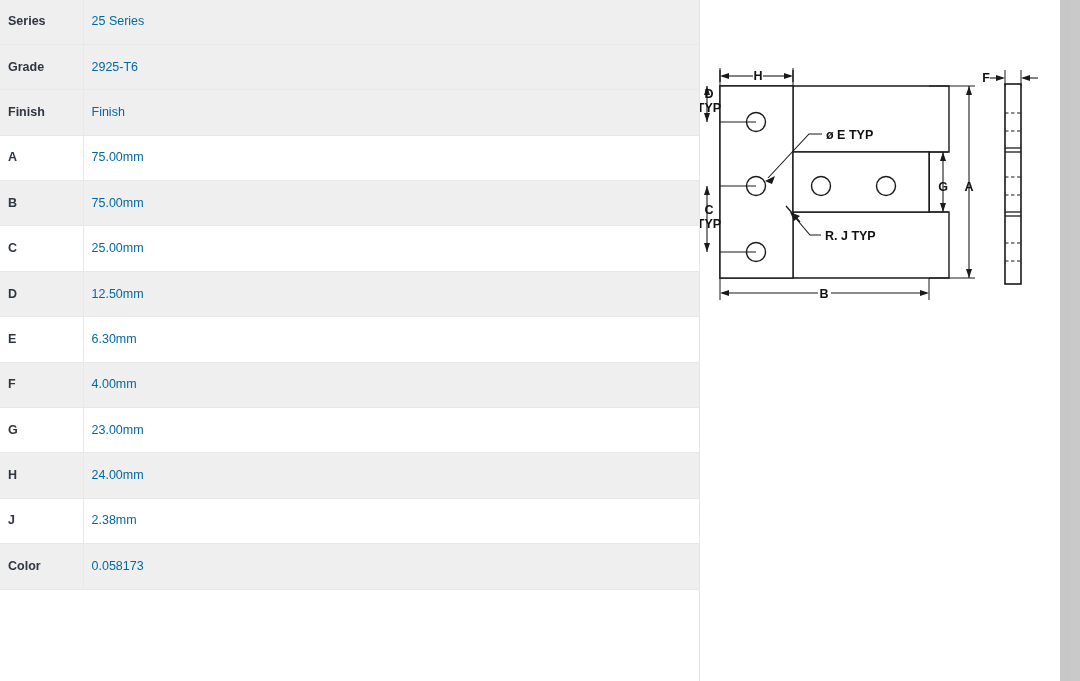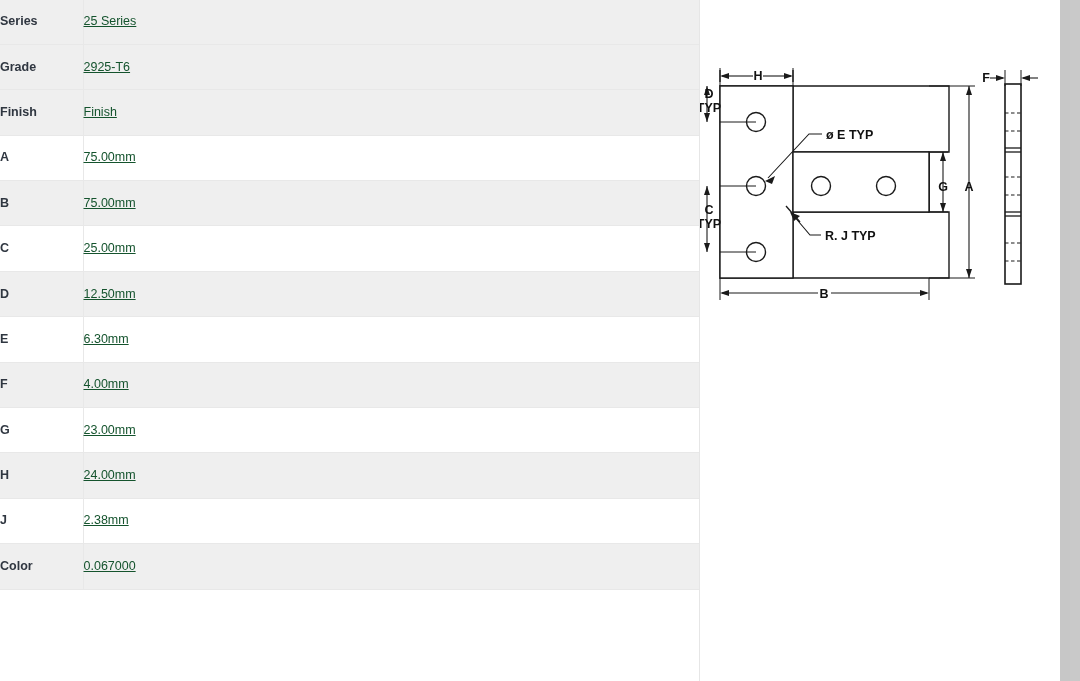--- a/index.html
+++ b/index.html
@@ -29,37 +29,36 @@
   table.spec {
     width: 100%;
     border-collapse: collapse;
     table-layout: fixed;
     margin-top: -1px;
   }
   table.spec tr { height: 45.4px; }
   table.spec td {
     border-bottom: 1px solid #e8e8e8;
     vertical-align: middle;
-    padding: 0;
+    padding: 8px;
     line-height: 1.2;
   }
   td.k {
     width: 83px;
     padding-left: 17px;
     font-size: 12.5px;
     font-weight: bold;
     color: #2f3640;
     border-right: 1px solid #e8e8e8;
   }
   td.v {
     padding-left: 15px;
     font-size: 12.5px;
     font-weight: normal;
-    color: #14532d;
-    text-decoration: underline;
+    color: #0369a1;
   }
   tr.odd td { background: #efefef; }
   tr.even td { background: #ffffff; }
 
   
   .draw-pane {
     width: 380px;
     height: 681px;
     background: #ffffff;
     position: relative;
@@ -125,21 +124,21 @@
         <tr class="odd">
             <td class="k">H</td>
             <td class="v">24.00mm</td>
           </tr>
         <tr class="even">
             <td class="k">J</td>
             <td class="v">2.38mm</td>
           </tr>
         <tr class="odd">
             <td class="k">Color</td>
-            <td class="v">0.067000</td>
+            <td class="v">0.058173</td>
           </tr>
       </tbody>
     </table>
   </div>
 
   <div class="draw-pane">
     <svg width="370" height="681" viewBox="0 0 370 681">
       <g stroke="#1a1a1a" fill="none" stroke-width="1.4">
 
         <path d="M 20 86 L 249 86 L 249 152 L 229 152 L 229 212 L 249 212 L 249 278 L 20 278 Z"></path>

